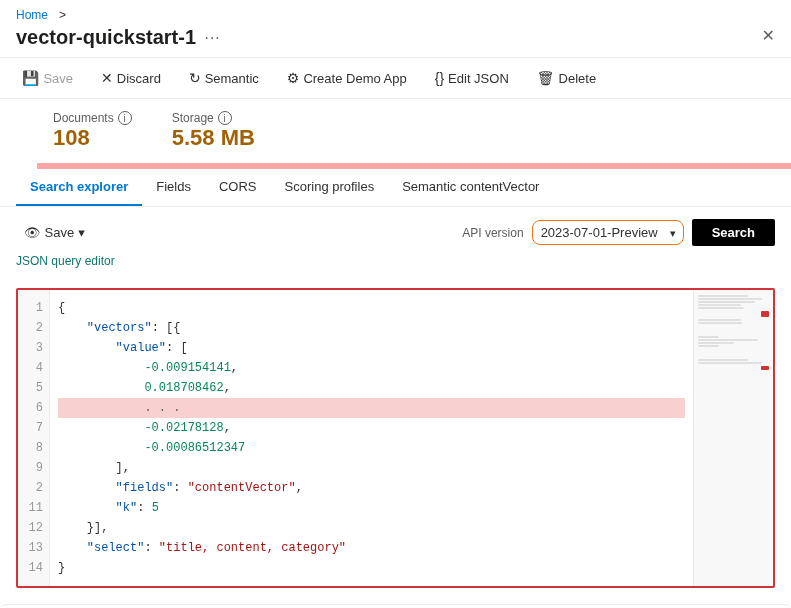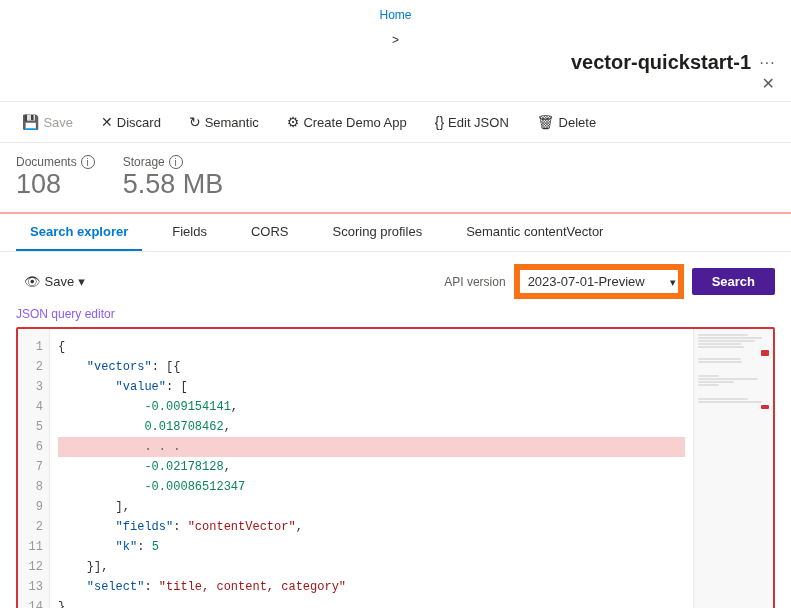--- a/index.html
+++ b/index.html
@@ -1,50 +1,50 @@
 <!DOCTYPE html>
 <html><head>
   <meta charset="utf-8">
   <style>
     * { box-sizing: border-box; margin: 0; padding: 0; }
     body { font-family: 'Segoe UI', Arial, sans-serif; font-size: 13px; color: #323130; background: #fff; }
 
     .top-bar { padding: 8px 16px 0 16px; border-bottom: 1px solid #edebe9; }
-    .breadcrumb { font-size: 12px; color: #0078d4; display: flex; align-items: center; gap: 11px; margin-bottom: 4px; flex-direction: column; }
+    .breadcrumb { font-size: 12px; color: #0078d4; display: flex; align-items: center; gap: 11px; margin-bottom: 4px; }
     .breadcrumb span { color: #323130; }
-    .title-row { display: flex; align-items: flex-end; justify-content: space-between; padding-bottom: 8px; flex-direction: column; }
+    .title-row { display: flex; align-items: flex-start; justify-content: space-between; padding-bottom: 8px; }
     .title-row h1 { font-size: 20px; font-weight: 600; color: #201f1e; }
     .title-ellipsis { color: #605e5c; margin-left: 8px; font-size: 16px; cursor: pointer; }
     .close-btn { font-size: 16px; color: #605e5c; cursor: pointer; background: none; border: none; }
 
     .toolbar { display: flex; align-items: center; gap: 16px; padding: 8px 16px; border-bottom: 1px solid #edebe9; }
     .toolbar-btn { display: flex; align-items: center; gap: 4px; background: none; border: none; cursor: pointer; color: #323130; font-size: 13px; padding: 4px 6px; }
     .toolbar-btn.disabled { color: #a19f9d; cursor: default; }
     .toolbar-btn .btn-icon { font-size: 14px; }
 
-    .stats-bar { display: flex; gap: 28px; padding: 12px 16px; border-bottom: 2px solid #fca5a5; }
+    .stats-bar { display: flex; gap: 40px; padding: 12px 16px; border-bottom: 6px solid #fca5a5; margin-left: 37px; }
     .stat-item label { font-size: 12px; color: #605e5c; display: flex; align-items: center; gap: 4px; }
-    .stat-item .value { font-size: 27px; font-weight: 400; color: #737373; }
+    .stat-item .value { font-size: 22px; font-weight: 700; color: #a16207; }
     .info-icon { width: 14px; height: 14px; border-radius: 50%; border: 1px solid #605e5c; display: inline-flex; align-items: center; justify-content: center; font-size: 10px; color: #605e5c; cursor: pointer; }
 
-    .nav-tabs { display: flex; gap: 16px; padding: 0 16px; border-bottom: 1px solid #edebe9; }
+    .nav-tabs { display: flex; gap: 0; padding: 0 16px; border-bottom: 1px solid #edebe9; }
     .nav-tab { padding: 10px 14px; font-size: 13px; cursor: pointer; color: #323130; border-bottom: 2px solid transparent; }
     .nav-tab.active { color: #0078d4; border-bottom: 2px solid #0078d4; font-weight: 600; }
 
     .content-area { padding: 12px 16px; }
     .query-toolbar { display: flex; align-items: center; justify-content: space-between; margin-bottom: 8px; }
     .view-btn { display: flex; align-items: center; gap: 4px; background: none; border: none; cursor: pointer; color: #323130; font-size: 13px; padding: 4px 8px; }
     .api-version-area { display: flex; align-items: center; gap: 8px; }
     .api-label { font-size: 12px; color: #605e5c; margin-left: 36px; }
-    .api-select { border: 6px solid #f97316; padding: 4px 32px 4px 8px; font-size: 13px; border-radius: 0; background: #fff; cursor: pointer; appearance: none; -webkit-appearance: none; color: #323130; }
+    .api-select { border: 1px solid #f97316; padding: 4px 24px 4px 8px; font-size: 13px; border-radius: 8px; background: #fff; cursor: pointer; appearance: none; -webkit-appearance: none; color: #323130; }
     .api-select-wrapper { position: relative; }
     .api-select-wrapper::after { content: '▾'; position: absolute; right: 8px; top: 50%; transform: translateY(-50%); pointer-events: none; color: #323130; font-size: 11px; }
-    .search-btn { background: #4c1d95; color: #fff; border: none; padding: 6px 20px; font-size: 13px; cursor: pointer; border-radius: 2px; font-weight: 600; }
-
-    .editor-label { font-size: 12px; color: #8b5cf6; margin-bottom: 6px; }
+    .search-btn { background: #000000; color: #fff; border: none; padding: 6px 20px; font-size: 13px; cursor: pointer; border-radius: 2px; font-weight: 600; }
+
+    .editor-label { font-size: 12px; color: #0f766e; margin-bottom: 20px; }
     .editor-container { display: flex; border: 2px solid #d13438; border-radius: 2px; font-family: 'Consolas', 'Courier New', monospace; font-size: 12px; overflow: hidden; }
     .line-numbers { background: #f8f8f8; padding: 8px 6px; color: #999; text-align: right; user-select: none; min-width: 32px; border-right: 1px solid #edebe9; }
     .line-numbers div { line-height: 20px; }
     .code-content { flex: 1; padding: 8px; background: #fff; overflow: auto; }
     .code-line { line-height: 20px; white-space: pre; }
     .str { color: #a31515; }
     .num { color: #098658; }
     .key { color: #0451a5; }
     .punct { color: #323130; }
     .scrollbar-area { width: 80px; background: #f8f8f8; border-left: 1px solid #edebe9; position: relative; }

